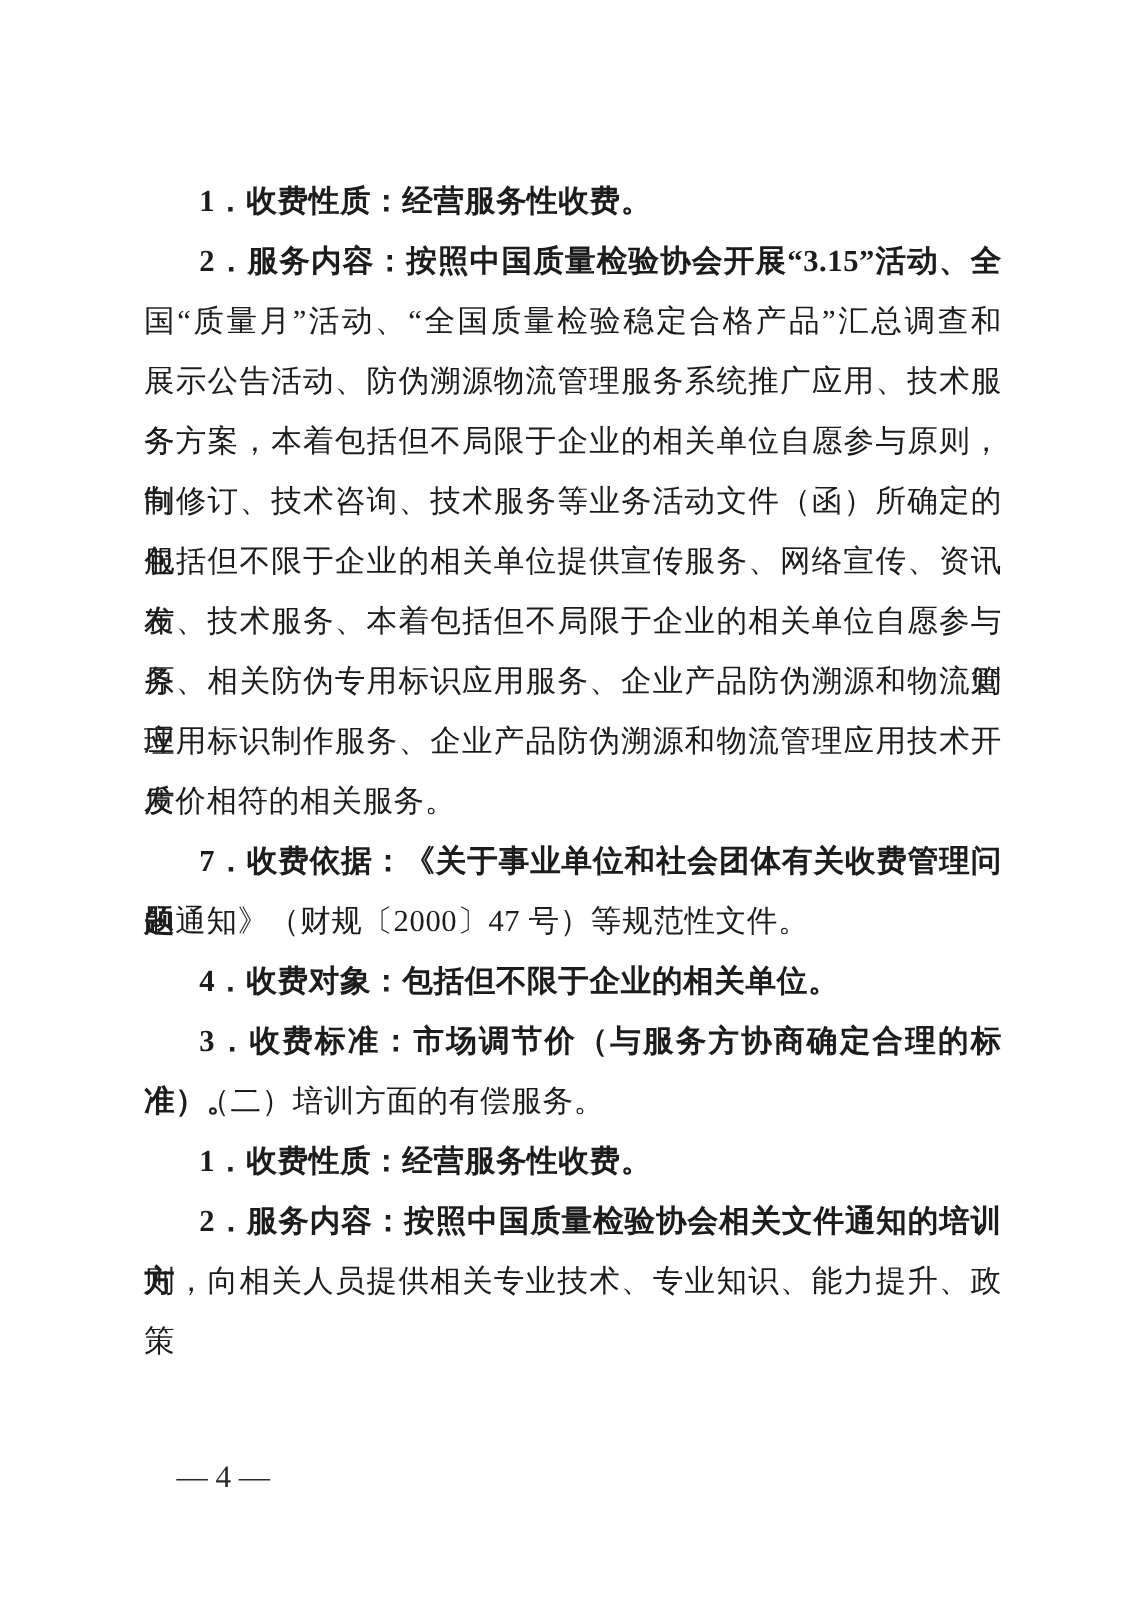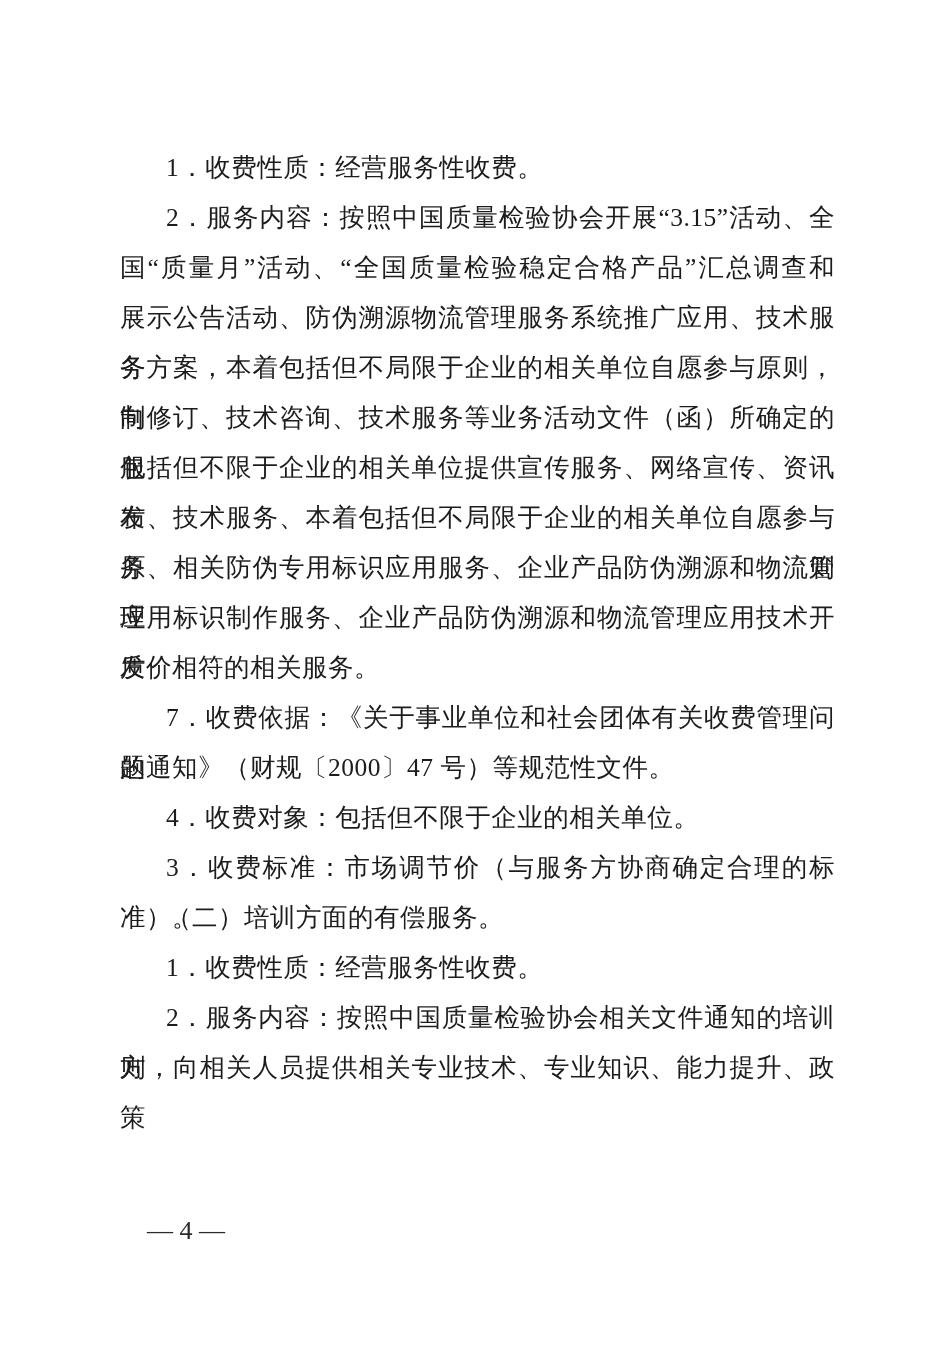--- a/index.html
+++ b/index.html
@@ -28,20 +28,21 @@
     font-size: 25.5px;
     letter-spacing: 0.5px;
     text-align: justify;
     text-align-last: left;
   }
   .line.justify {
     text-align-last: justify;
   }
   .line.indent {
     text-indent: 46px;
+    font-weight: bold;
   }
   .line.bold {
     font-weight: normal;
   }
   #footer {
     position: absolute;
     left: 147px;
     top: 1206px;
     height: 50px;
     line-height: 50px;

